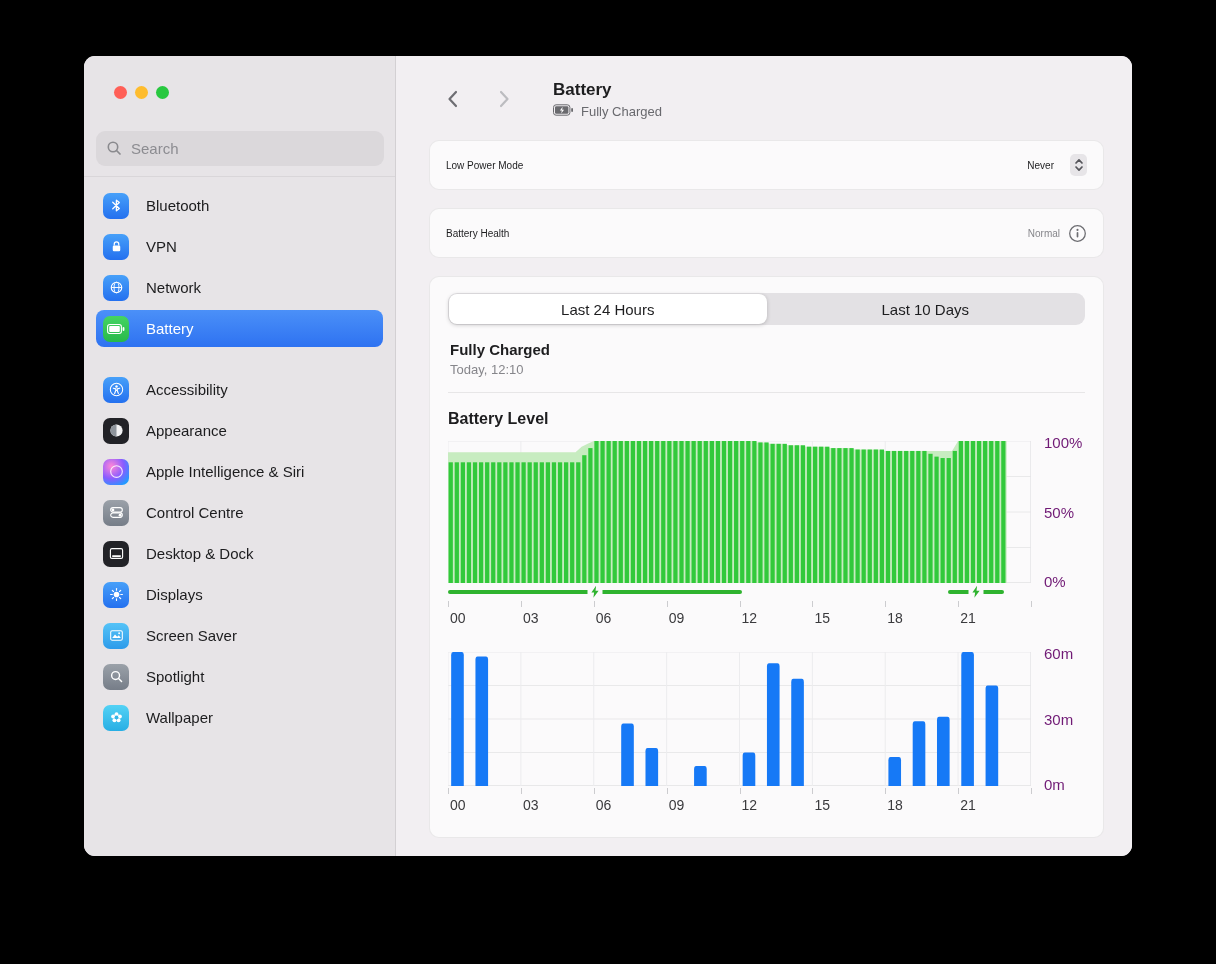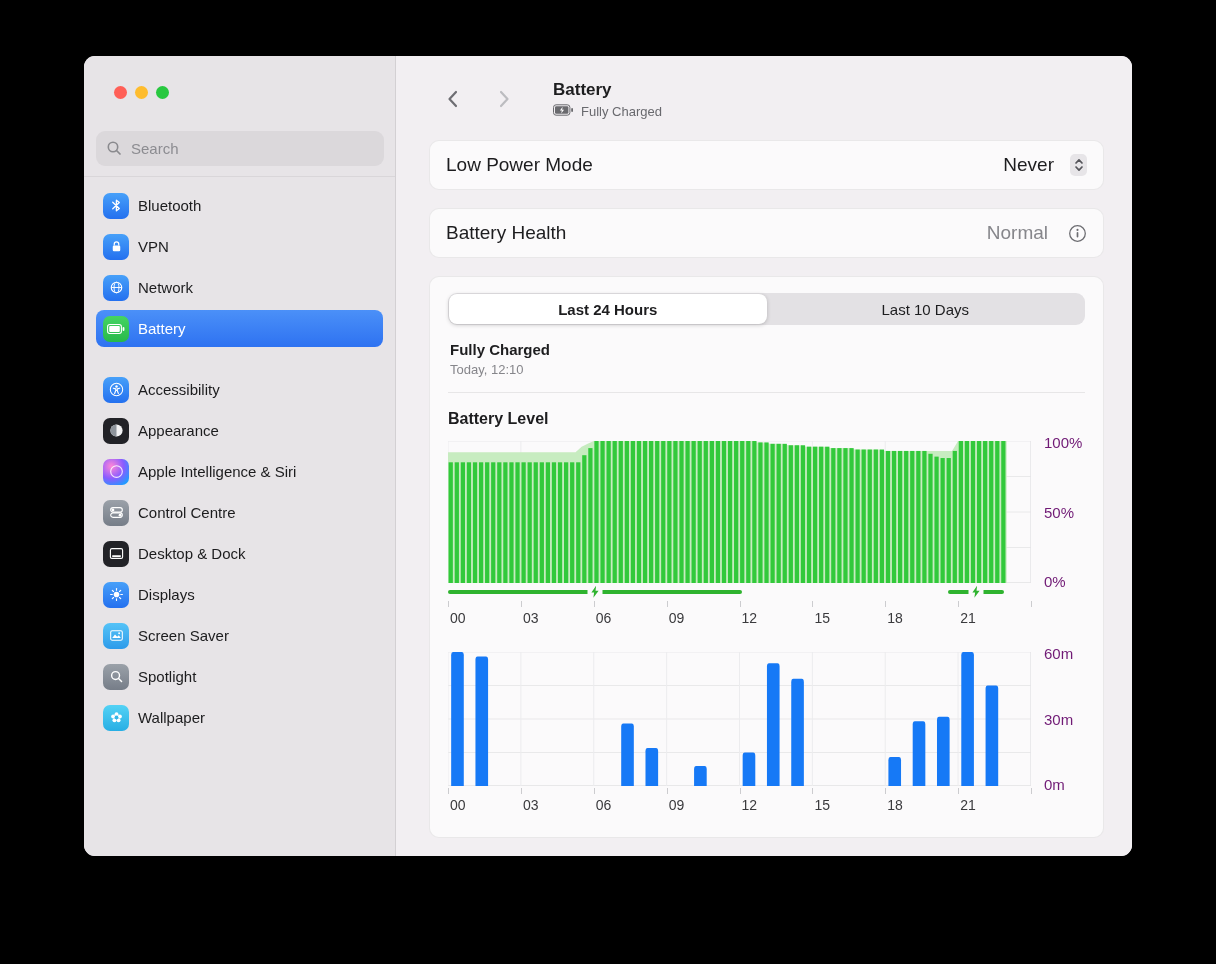--- a/index.html
+++ b/index.html
@@ -16,21 +16,21 @@
   .sidebar{width:311px;min-width:311px;background:#e7e4e7;border-right:1px solid #d3d0d3;display:flex;flex-direction:column;}
   .traffic{display:flex;gap:8px;padding:30px 0 0 30px;}
   .dot{width:13px;height:13px;border-radius:50%;}
   .dot.red{background:#ff5f57}.dot.yellow{background:#febc2e}.dot.green{background:#28c840}
   .search-row{margin:32px 11px 10px 12px;position:relative;}
   .search-input{width:100%;box-sizing:border-box;height:35px;border:none;border-radius:9px;
     background:#dbd8db;padding:0 10px 0 35px;font-size:15px;color:#1d1d1f;outline:none;}
   .search-input::placeholder{color:#8c8c91}
   .search-icon{position:absolute;left:10px;top:9px;line-height:0;}
   .nav{flex:1;padding:10px 12px 0;border-top:1px solid rgba(0,0,0,.06);overflow:hidden;}
-  .item{display:flex;align-items:center;gap:9px;height:37px;margin-bottom:4px;border-radius:8px;
+  .item{display:flex;align-items:center;gap:17px;height:37px;margin-bottom:4px;border-radius:8px;
     padding:0 7px;font-size:15px;color:#1c1c1e;cursor:default;}
   .item.selected{background:linear-gradient(180deg,#4b90f8,#2e72f1);color:#fff;}
   .spacer{height:20px;}
   .ic{width:26px;height:26px;border-radius:7px;display:flex;align-items:center;justify-content:center;
     flex:none;color:#fff;line-height:0;}
   .ic svg{width:15px;height:15px;}
   .ic-battery svg{width:18px;height:12px;}
   .ic-bluetooth,.ic-network,.ic-vpn,.ic-accessibility,.ic-displays{background:linear-gradient(180deg,#47a0f9,#2470ef);}
   .ic-battery{background:linear-gradient(180deg,#45d463,#27b94a);}
   .ic-general,.ic-control-centre,.ic-spotlight{background:linear-gradient(180deg,#9ba1a9,#767d88);}
@@ -43,31 +43,31 @@
   .main{flex:1;display:flex;flex-direction:column;min-width:0;background:#f2eff2;}
   .main-header{padding:24px 0 12px 45px;display:flex;align-items:center;}
   .nav-btn{width:22px;height:26px;display:flex;align-items:center;justify-content:center;line-height:0;}
   .nav-btn.fwd{margin-left:30px;}
   .title-block{margin-left:38px;}
   .page-title{font-size:17px;font-weight:700;color:#1d1d1f;}
   .page-status{display:flex;align-items:center;gap:7px;margin-top:4px;font-size:13px;color:#69696e;line-height:1;}
   .content{padding:10px 28px 0 33px;}
   .card{background:#fbfafb;border:1px solid rgba(0,0,0,.07);border-radius:10px;box-sizing:border-box;}
   .row-card{height:50px;display:flex;align-items:center;justify-content:space-between;
-    padding:0 16px;margin-bottom:18px;font-size:19px;color:#1d1d1f;}
+    padding:0 16px;margin-bottom:18px;font-size:10px;color:#1d1d1f;}
   .popup{display:flex;align-items:center;gap:16px;}
   .popup-steppers{width:17px;height:22px;background:#e7e5e8;border-radius:5px;display:flex;
     align-items:center;justify-content:center;line-height:0;}
   .muted{color:#86868b}
-  .health-right{display:flex;align-items:center;gap:20px;line-height:0;}
+  .health-right{display:flex;align-items:center;gap:8px;line-height:0;}
   .health-right .muted{line-height:normal;}
   .big{padding:16px 18px 22px;}
   .segmented{display:flex;background:#e3e1e4;border-radius:9px;height:30px;padding:1px;}
   .segment{flex:1;display:flex;align-items:center;justify-content:center;font-size:15px;color:#1d1d1f;border-radius:8px;}
-  .segment.selected{background:#fff;box-shadow:0 1px 4px rgba(0,0,0,.2);font-weight:700;}
+  .segment.selected{background:#fff;box-shadow:0 1px 4px rgba(0,0,0,.2);font-weight:400;}
   .status-block{margin:16px 2px 0;}
   .status-title{font-size:15px;font-weight:700;color:#1d1d1f;}
   .status-sub{font-size:13px;color:#86868b;margin-top:4px;}
   .divider{height:1px;background:rgba(0,0,0,.08);margin:15px 0 17px;}
   .chart-block h3{margin:0 0 13px;font-size:16px;font-weight:700;color:#1d1d1f;}
   .chart-block + .chart-block{margin-top:24px;}
   .chart-grid{display:grid;grid-template-columns:1fr 54px;}
   .chart-canvas{grid-column:1;grid-row:1;line-height:0;}
   .chart-canvas svg{display:block;}
   .y-col{grid-column:2;grid-row:1;position:relative;}

